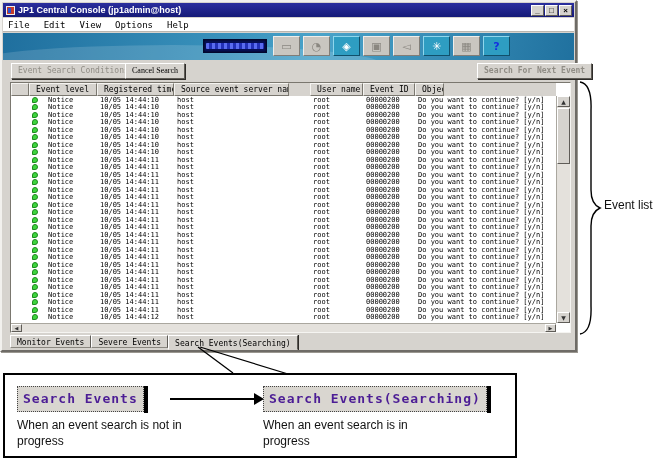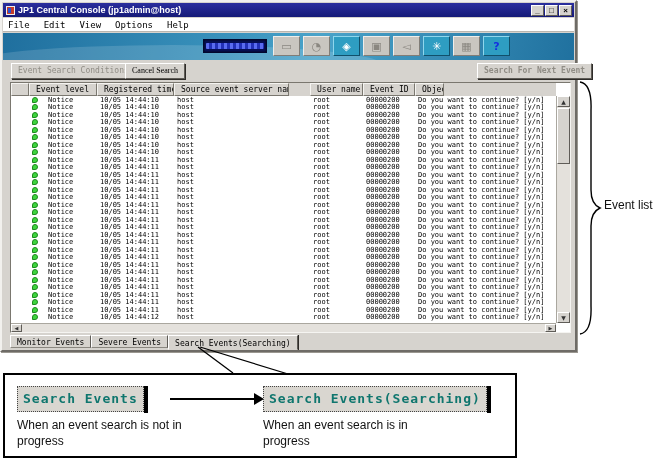--- a/index.html
+++ b/index.html
@@ -75,21 +75,21 @@
   .tab.active { height:15px; padding-top:3px; border-bottom-color:#d6d3ce; box-shadow:1px 0 0 #2e2c29; }
 
   
   .brace-svg { position:absolute; left:578px; top:80px; }
   .eventlist-label { position:absolute; left:604px; top:198px; font:12px "Liberation Sans", sans-serif; color:#111; }
 
   .callout-svg { position:absolute; left:190px; top:344px; }
 
   .notebox { position:absolute; left:3px; top:373px; width:514px; height:85px; border:2px solid #000; background:#fff; }
   .chip { position:absolute; top:11px; height:26px; background:#d9d6d0; border:1px dotted #444;
-          font:bold 13px "DejaVu Sans Mono", monospace; color:#0f766e; letter-spacing:1px; line-height:24px; padding:0 5px; white-space:nowrap; }
+          font:bold 13px "DejaVu Sans Mono", monospace; color:#4c1d95; letter-spacing:1px; line-height:24px; padding:0 5px; white-space:nowrap; }
   .chip:after { content:""; position:absolute; right:-5px; top:-1px; width:4px; height:27px; background:#000; }
   #chip-before { left:12px; }
   #chip-after  { left:258px; }
   .arrowline { position:absolute; left:165px; top:23px; width:86px; height:2px; background:#000; }
   .arrowhead { position:absolute; left:249px; top:18px; width:0; height:0;
                border-left:10px solid #000; border-top:6px solid transparent; border-bottom:6px solid transparent; }
   .caption { position:absolute; top:42px; font:12px "Liberation Sans", sans-serif; color:#111; line-height:16px; }
   #cap-before { left:12px; width:190px; }
   #cap-after  { left:258px; width:150px; }
 </style>

